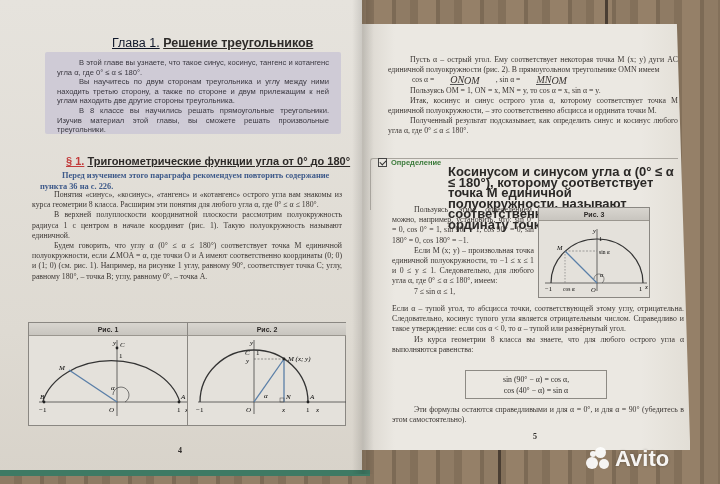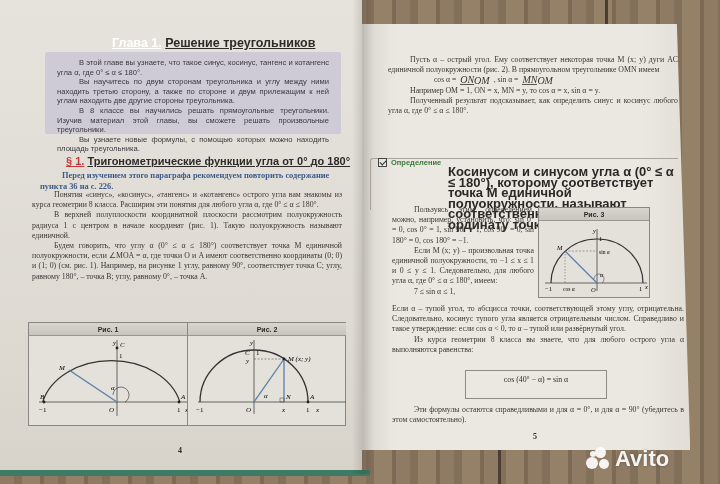--- a/index.html
+++ b/index.html
@@ -11,40 +11,40 @@
   .page{position:absolute;background:#e9e6e0}
   .page.left{left:0;top:0;width:362px;height:474px;
     clip-path:polygon(0 0,100% 0,100% 100%,0 100%);background:linear-gradient(180deg,#e6e3dd,#dedad2 70%,#d8d3ca)}
   .page.right{left:362px;top:24px;width:328px;height:426px;
     clip-path:polygon(0 0,96% 0,100% 98%,100% 100%,0 100%);background:linear-gradient(90deg,#d9d5cd,#ebe8e2 10%,#ebe8e2 85%,#e2ded6)}
   .spine-shadow{position:absolute;left:352px;top:0;width:22px;height:474px;background:linear-gradient(90deg,rgba(0,0,0,0),rgba(0,0,0,.12) 50%,rgba(0,0,0,0))}
   .green-edge{position:absolute;left:0;top:470px;width:370px;height:6px;background:#3e7a64}
   .abs{position:absolute}
   .sans{font-family:"Liberation Sans",sans-serif}
   .chapter-title{left:112px;top:36px;font-size:12.5px;font-weight:bold;white-space:nowrap}
-  .chapter-title .lbl{color:#ffffff;text-decoration:underline;font-weight:bold}
+  .chapter-title .lbl{color:#0f172a;text-decoration:underline;font-weight:normal}
   .chapter-title .ttl{text-decoration:underline}
   .intro-box{left:45px;top:52px;width:296px;height:82px;background:#cfcbd6;border-radius:2px}
   .intro-box p{font-family:"Liberation Sans",sans-serif;font-size:7.6px;line-height:9.6px;color:#3a3840;text-indent:22px;text-align:justify;padding:0 12px}
   .intro-box p:first-child{padding-top:6px}
   .para-title{left:66px;top:155px;font-size:11px;font-weight:bold;white-space:nowrap;font-family:"Liberation Sans",sans-serif}
   .para-title .num{color:#c23b3b;text-decoration:underline}
   .para-title .ttl{text-decoration:underline}
   .body-text{font-size:7.8px;line-height:10.2px;text-align:justify;color:#3a3532}
   .body-text p{text-indent:22px}
   .lead{left:40px;top:170px;width:300px;color:#3e5a8a;font-weight:bold;font-size:8.4px;line-height:11px;text-indent:22px}
   .left-body{left:32px;top:190px;width:310px}
   .fig-frame{border:1px solid #8a8782;background:#e4e1db}
   .fig-head{height:13px;background:linear-gradient(#d8d5cf,#c8c5bf);border-bottom:1px solid #9a968f;font-family:"Liberation Sans",sans-serif;font-size:7px;font-weight:bold;text-align:center;line-height:13px}
   .figs{left:28px;top:322px;width:318px;height:104px;display:flex}
   .figs .fig{flex:1;border-right:1px solid #8a8782}
   .figs .fig:last-child{border-right:none}
   .pagenum{font-size:8px;font-weight:bold}
   .right-top{left:388px;top:55px;width:290px}
-  .formula{font-size:7.6px;margin-left:46px;display:flex;align-items:center;gap:4px}
+  .formula{font-size:7.6px;margin-left:24px;display:flex;align-items:center;gap:16px}
   .frac{display:inline-flex;flex-direction:row;align-items:center;font-style:italic;font-size:10px;line-height:8px}
   .frac span:first-child{border-bottom:1px solid #555}
   .def-box{left:370px;top:158px;width:308px;height:52px;border:1px solid #a8a49d;border-right:none;border-bottom:none;border-top-left-radius:3px}
   .def-label{left:378px;top:158px;font-family:"Liberation Sans",sans-serif;font-size:7.5px;font-weight:bold;color:#3a7a3a;display:flex;align-items:center;gap:4px}
   .def-label .chk{width:9px;height:9px;border:1px solid #444;display:inline-block;position:relative;background:#e8e5df}
   .def-label .chk:after{content:"";position:absolute;left:2px;top:0px;width:3px;height:5px;border-right:1.5px solid #333;border-bottom:1.5px solid #333;transform:rotate(45deg)}
   .def-text{left:448px;top:167px;width:232px;font-family:"Liberation Sans",sans-serif;font-size:13px;font-weight:bold;line-height:10.5px;color:#2a2826}
   .right-mid{left:392px;top:205px;width:142px}
   .right-mid .ctr{text-align:left;padding-left:22px;text-indent:0}
   .fig3{left:538px;top:207px;width:112px;height:91px}
@@ -69,21 +69,20 @@
 
 <div class="abs chapter-title sans">
   <span class="lbl">Глава 1.</span>
   <span class="ttl">Решение треугольников</span>
 </div>
 
 <div class="abs intro-box">
   <p>В этой главе вы узнаете, что такое синус, косинус, тангенс и котангенс угла α, где 0° ≤ α ≤ 180°.</p>
   <p>Вы научитесь по двум сторонам треугольника и углу между ними находить третью сторону, а также по стороне и двум прилежащим к ней углам находить две другие стороны треугольника.</p>
   <p>В 8 классе вы научились решать прямоугольные треугольники. Изучив материал этой главы, вы сможете решать произвольные треугольники.</p>
-  <p>Вы узнаете новые формулы, с помощью которых можно находить площадь треугольника.</p>
 </div>
 
 <div class="abs para-title">
   <span class="num">§ 1.</span>
   <span class="ttl">Тригонометрические функции угла от 0° до 180°</span>
 </div>
 
 <div class="abs lead">Перед изучением этого параграфа рекомендуем повторить содержание пункта 36 на с. 226.</div>
 
 <div class="abs body-text left-body">
@@ -155,21 +154,22 @@
     <span class="frac">
         <span>ON</span>
         <span>OM</span>
       </span>
     <span>, sin α =</span>
     <span class="frac">
         <span>MN</span>
         <span>OM</span>
       </span>
   </div>
-  <p>Например OM = 1, ON = x, MN = y, то cos α = x, sin α = y.</p>
+  <p>Пользуясь OM = 1, ON = x, MN = y, то cos α = x, sin α = y.</p>
+  <p>Итак, косинус и синус острого угла α, которому соответствует точка M единичной полуокружности, – это соответственно абсцисса и ордината точки M.</p>
   <p>Полученный результат подсказывает, как определить синус и косинус любого угла α, где 0° ≤ α ≤ 180°.</p>
 </div>
 
 <div class="abs def-box"></div>
 <div class="abs def-label">
   <span class="chk"></span>
   <span>Определение</span>
 </div>
 <div class="abs def-text">Косинусом и синусом угла α (0° ≤ α ≤ 180°), которому соответствует точка M единичной полуокружности, называют соответственно абсциссу и ординату точки M (рис. 3).</div>
 
@@ -201,20 +201,21 @@
     <text x="106" y="68" font-size="6.5">x</text>
   </svg>
 </div>
 
 <div class="abs body-text right-bottom">
   <p style="text-indent:0;padding-left:0">Если α – тупой угол, то абсцисса точки, соответствующей этому углу, отрицательна. Следовательно, косинус тупого угла является отрицательным числом. Справедливо и такое утверждение: если cos α &lt; 0, то α – тупой или развёрнутый угол.</p>
   <p>Из курса геометрии 8 класса вы знаете, что для любого острого угла α выполняются равенства:</p>
 </div>
 
 <div class="abs eq-box">
+  <div>sin (90° − α) = cos α,</div>
   <div>cos (40° − α) = sin α</div>
 </div>
 
 <div class="abs body-text right-last">
   <p>Эти формулы остаются справедливыми и для α = 0°, и для α = 90° (убедитесь в этом самостоятельно).</p>
 </div>
 
 <div class="abs pagenum" style="left:533px;top:432px">5</div>
 
 <div class="abs avito">

